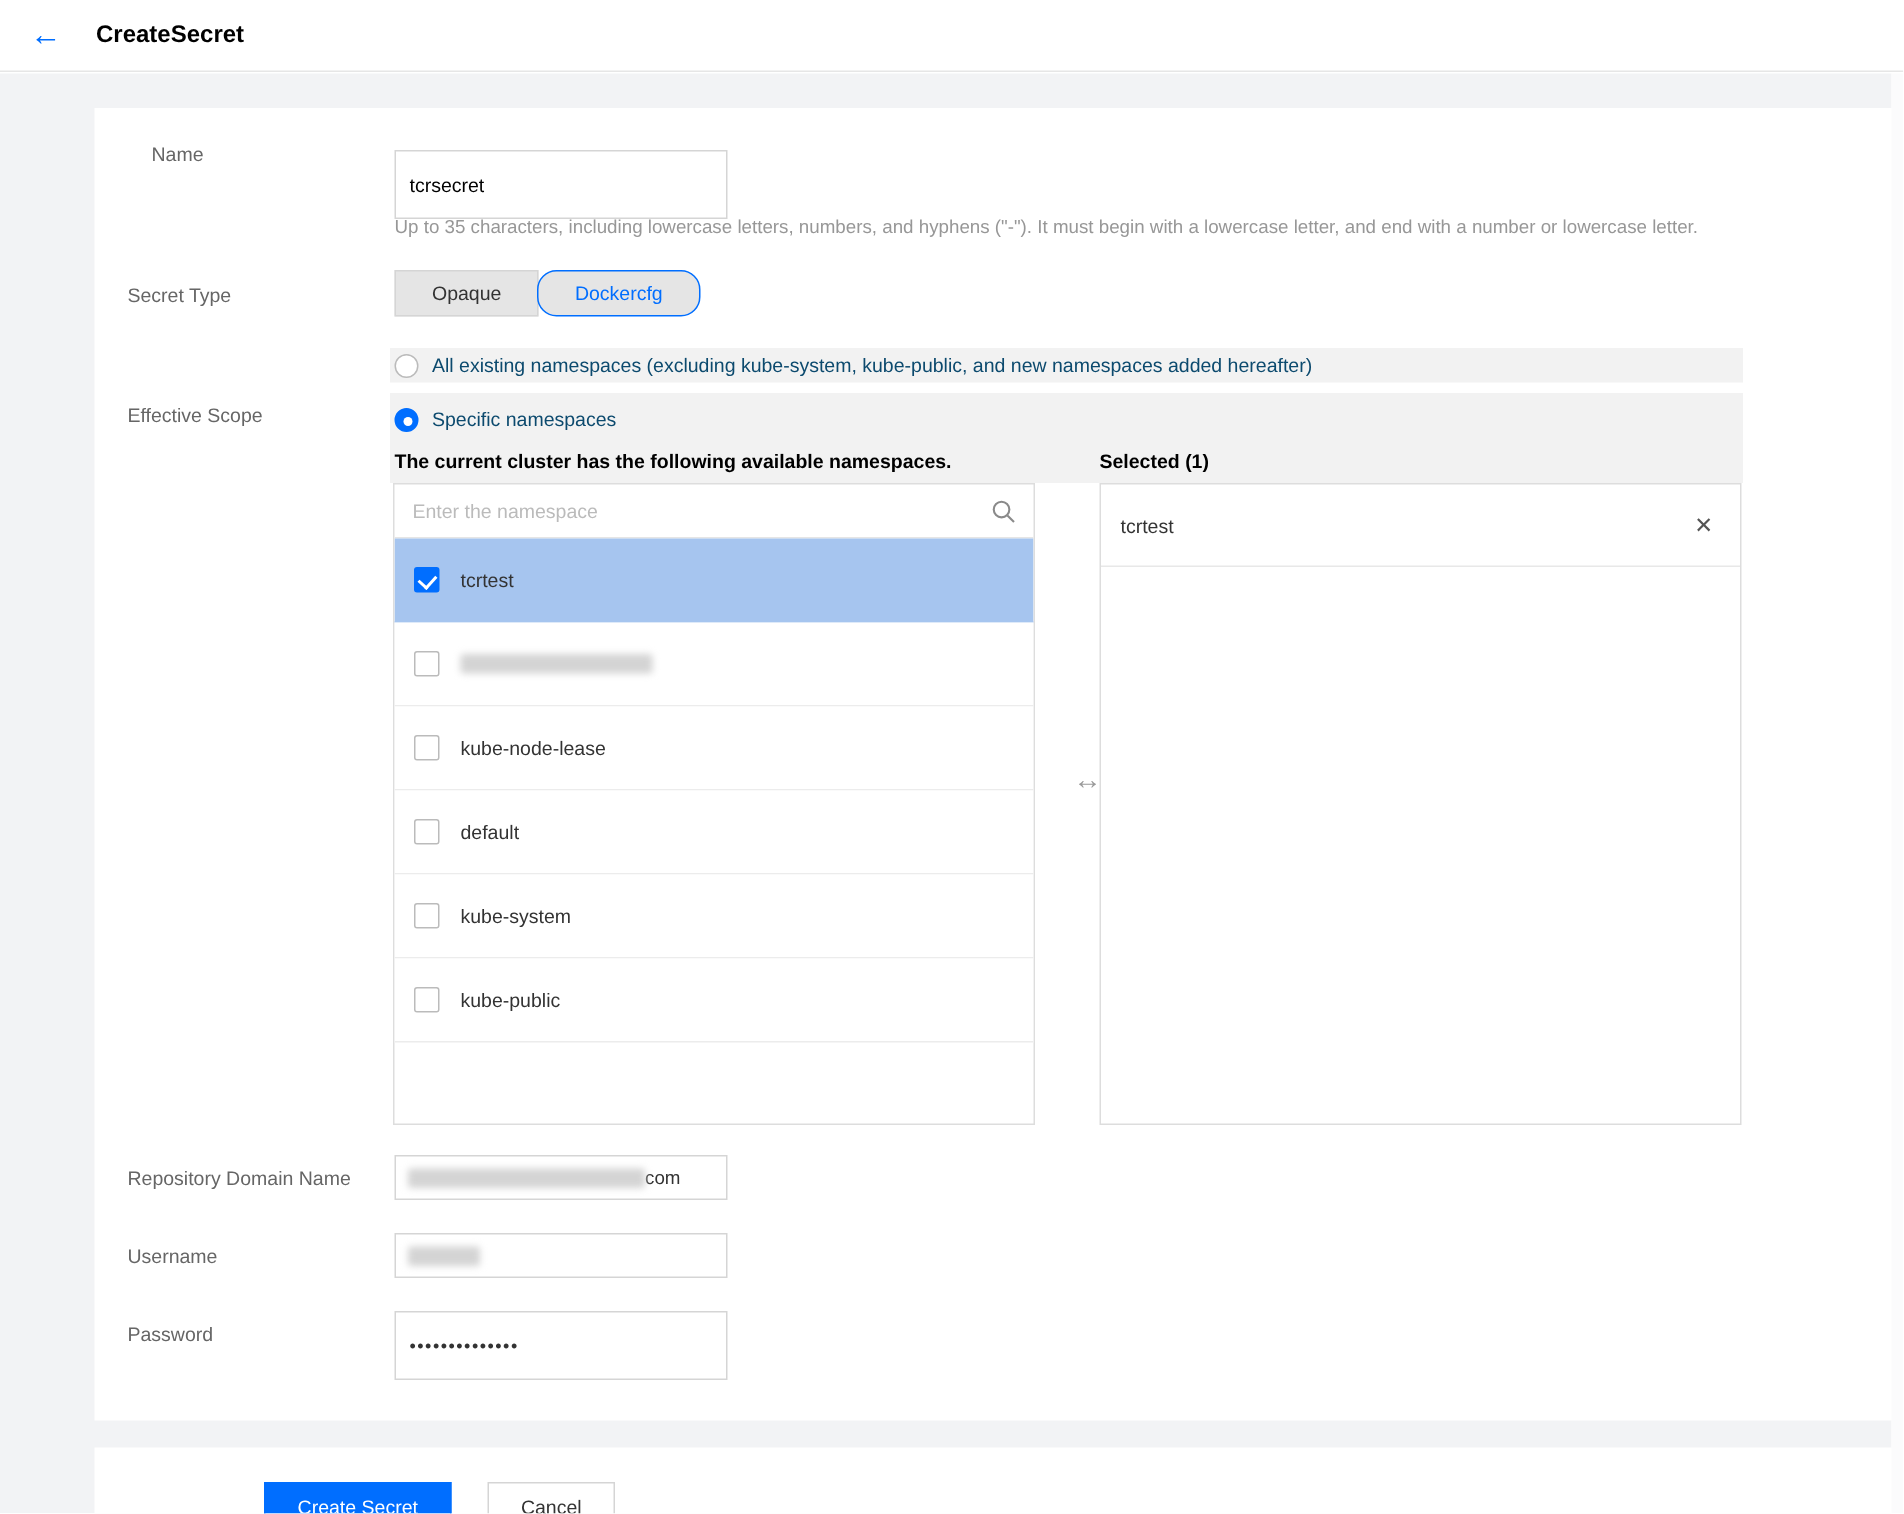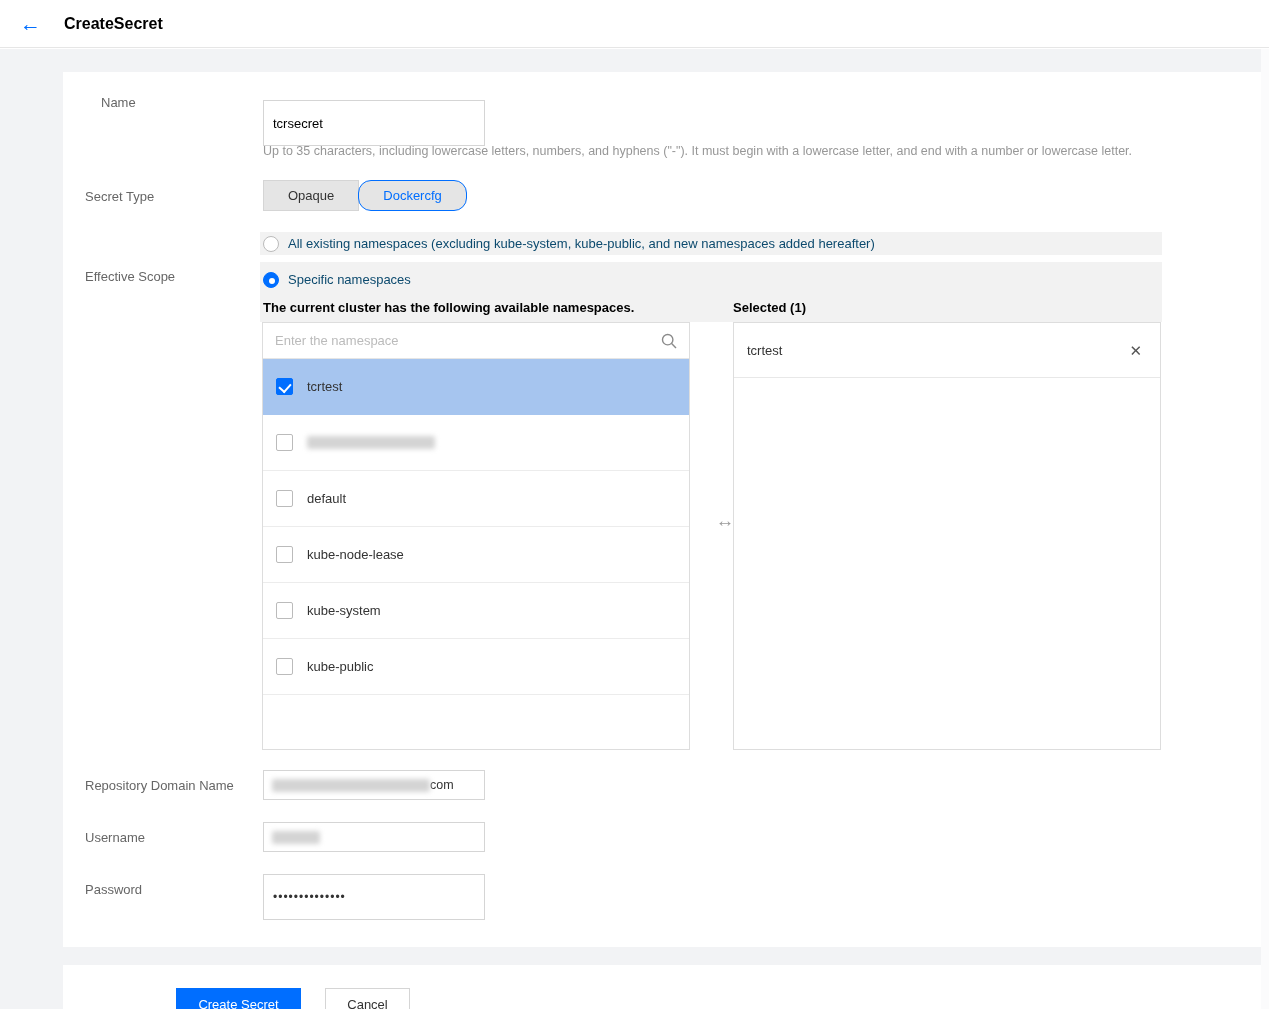--- a/index.html
+++ b/index.html
@@ -145,25 +145,25 @@
       <div class="ns-row selected">
         <span class="checkbox checked"></span>
         <span class="ns-label">tcrtest</span>
       </div>
       <div class="ns-row">
         <span class="checkbox"></span>
         <span class="blur-block" style="width:128px; height:13px;"></span>
       </div>
       <div class="ns-row">
         <span class="checkbox"></span>
+        <span class="ns-label">kube-node-lease</span>
+      </div>
+      <div class="ns-row">
+        <span class="checkbox"></span>
         <span class="ns-label">default</span>
-      </div>
-      <div class="ns-row">
-        <span class="checkbox"></span>
-        <span class="ns-label">kube-node-lease</span>
       </div>
       <div class="ns-row">
         <span class="checkbox"></span>
         <span class="ns-label">kube-system</span>
       </div>
       <div class="ns-row">
         <span class="checkbox"></span>
         <span class="ns-label">kube-public</span>
       </div>
     </div>

